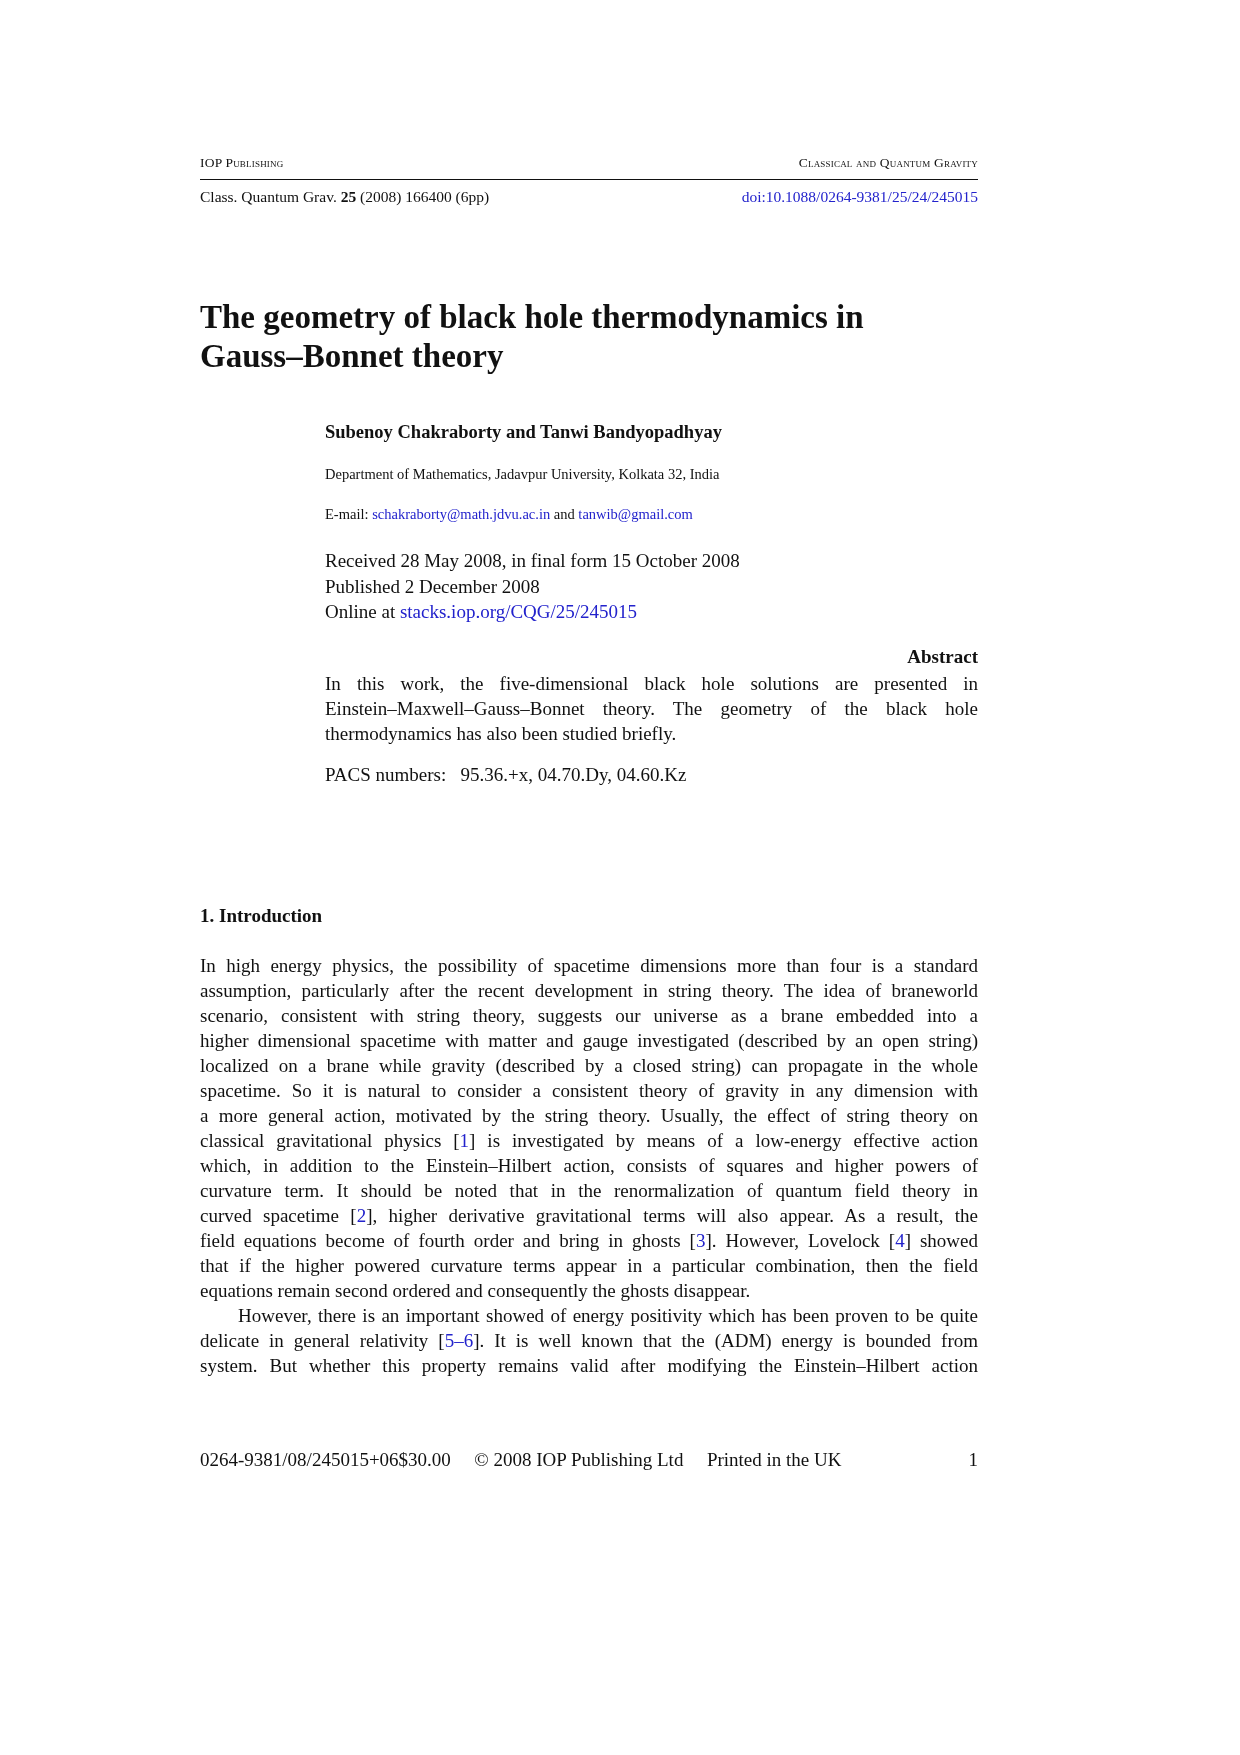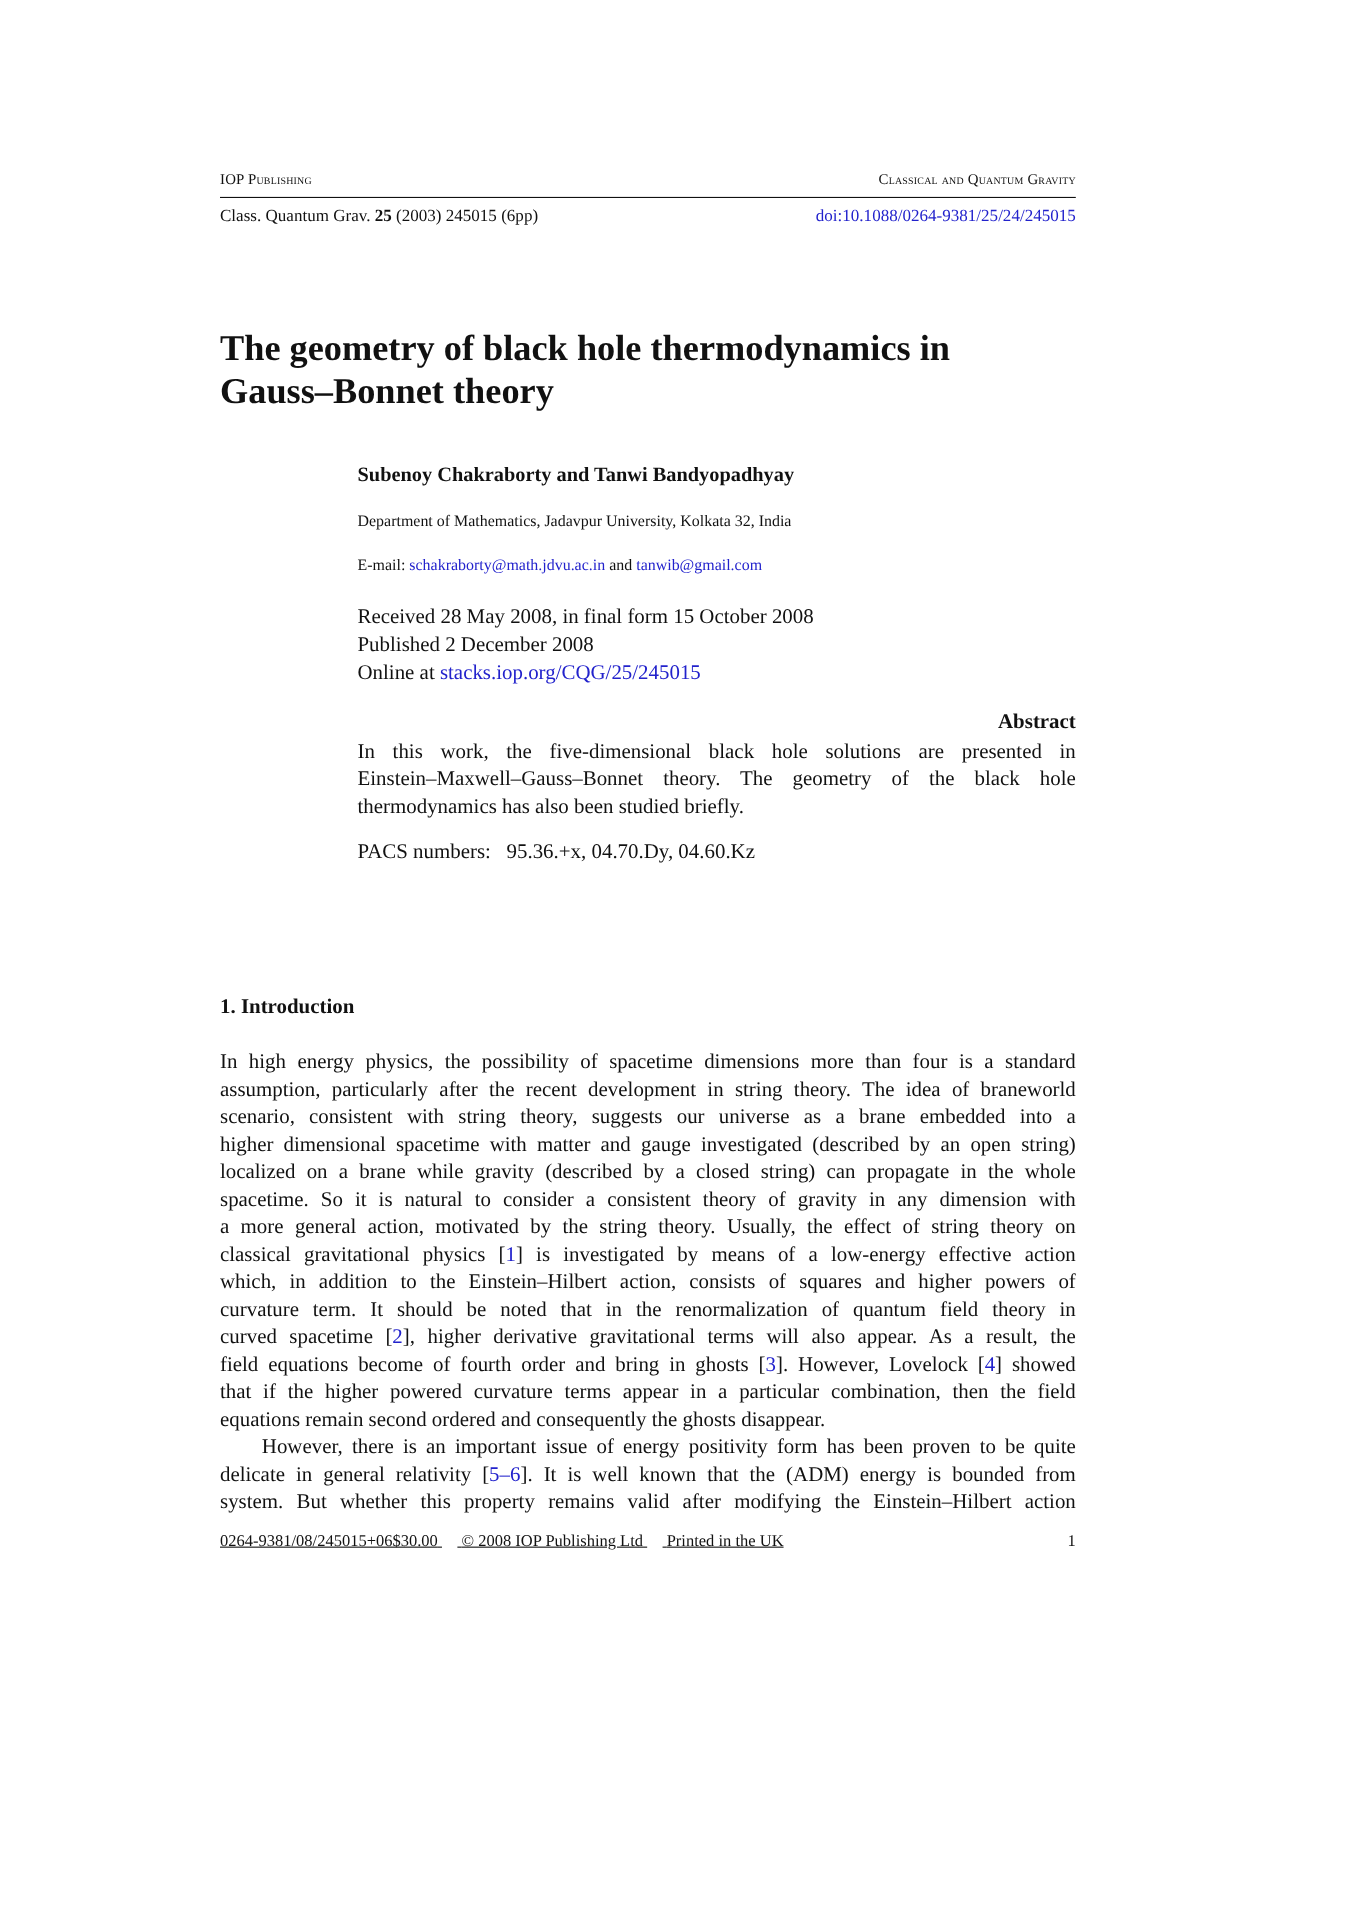--- a/index.html
+++ b/index.html
@@ -19,35 +19,35 @@
   .dates { top: 548px; font-size: 19px; line-height: 25.5px; }
   .abs-head { top: 646px; font-size: 19px; font-weight: bold; text-align: right; }
   .abs-body { top: 671px; font-size: 19px; line-height: 25.5px; }
   .jline { display: block; text-align: justify; text-align-last: justify; white-space: nowrap; height: 25px; }
   .jline.last { text-align-last: left; }
   .pacs { top: 764px; font-size: 19px; }
   .sec { left: 200px; top: 905px; font-size: 19px; font-weight: bold; }
   .body { left: 200px; width: 778px; top: 953px; font-size: 19px; line-height: 25px; }
   .body .jline { height: 25px; }
   .indent { padding-left: 38px; }
-  .footer { left: 200px; width: 778px; top: 1393px; font-size: 15px; text-decoration: underline; }
+  .footer { left: 200px; width: 778px; top: 1449px; font-size: 19px; }
   .footer .pg { position: absolute; right: 0; top: 0; }
 </style>
 </head>
 <body>
 
 <div class="abs hdr" style="left:200px;">
   <span class="sc">IOP Publishing</span>
 </div>
 <div class="abs hdr" style="right:262px;">
   <span class="sc">Classical and Quantum Gravity</span>
 </div>
 <div class="abs rule"></div>
 <div class="abs line2" style="left:200px;">
-  <span>Class. Quantum Grav. </span><b>25</b><span> (2003) 245015 (6pp)</span>
+  <span>Class. Quantum Grav. </span><b>25</b><span> (2008) 166400 (6pp)</span>
 </div>
 <a class="abs line2 link" style="right:262px;">doi:10.1088/0264-9381/25/24/245015</a>
 
 <h1 class="abs title" style="margin:0;">
   <span>The geometry of black hole thermodynamics in</span><br>
   <span>Gauss–Bonnet theory</span>
 </h1>
 
 <div class="abs block authors">Subenoy Chakraborty and Tanwi Bandyopadhyay</div>
 <div class="abs block dept">Department of Mathematics, Jadavpur University, Kolkata 32, India</div>
@@ -80,21 +80,21 @@
   <span class="jline">spacetime.  So it is natural to consider a consistent theory of gravity in any dimension with</span>
   <span class="jline">a more general action, motivated by the string theory.  Usually, the effect of string theory on</span>
   <span class="jline"><span>classical gravitational physics [</span><a class="link">1</a><span>] is investigated by means of a low-energy effective action</span></span>
   <span class="jline">which, in addition to the Einstein–Hilbert action, consists of squares and higher powers of</span>
   <span class="jline">curvature term.  It should be noted that in the renormalization of quantum field theory in</span>
   <span class="jline"><span>curved spacetime [</span><a class="link">2</a><span>], higher derivative gravitational terms will also appear.  As a result, the</span></span>
   <span class="jline"><span>field equations become of fourth order and bring in ghosts [</span><a class="link">3</a><span>].  However, Lovelock [</span><a class="link">4</a><span>] showed</span></span>
   <span class="jline">that if the higher powered curvature terms appear in a particular combination, then the field</span>
   <span class="jline last">equations remain second ordered and consequently the ghosts disappear.</span>
 
-  <span class="jline indent">However, there is an important issue of energy positivity form has been proven to be quite</span>
+  <span class="jline indent">However, there is an important showed of energy positivity which has been proven to be quite</span>
   <span class="jline"><span>delicate in general relativity [</span><a class="link">5–6</a><span>].  It is well known that the (ADM) energy is bounded from</span></span>
   <span class="jline">system.  But whether this property remains valid after modifying the Einstein–Hilbert action</span>
 </div>
 
 <div class="abs footer">
   <span>0264-9381/08/245015+06$30.00</span>
   <span style="display:inline-block;width:14px;"></span>
   <span>© 2008 IOP Publishing Ltd</span>
   <span style="display:inline-block;width:14px;"></span>
   <span>Printed in the UK</span>

